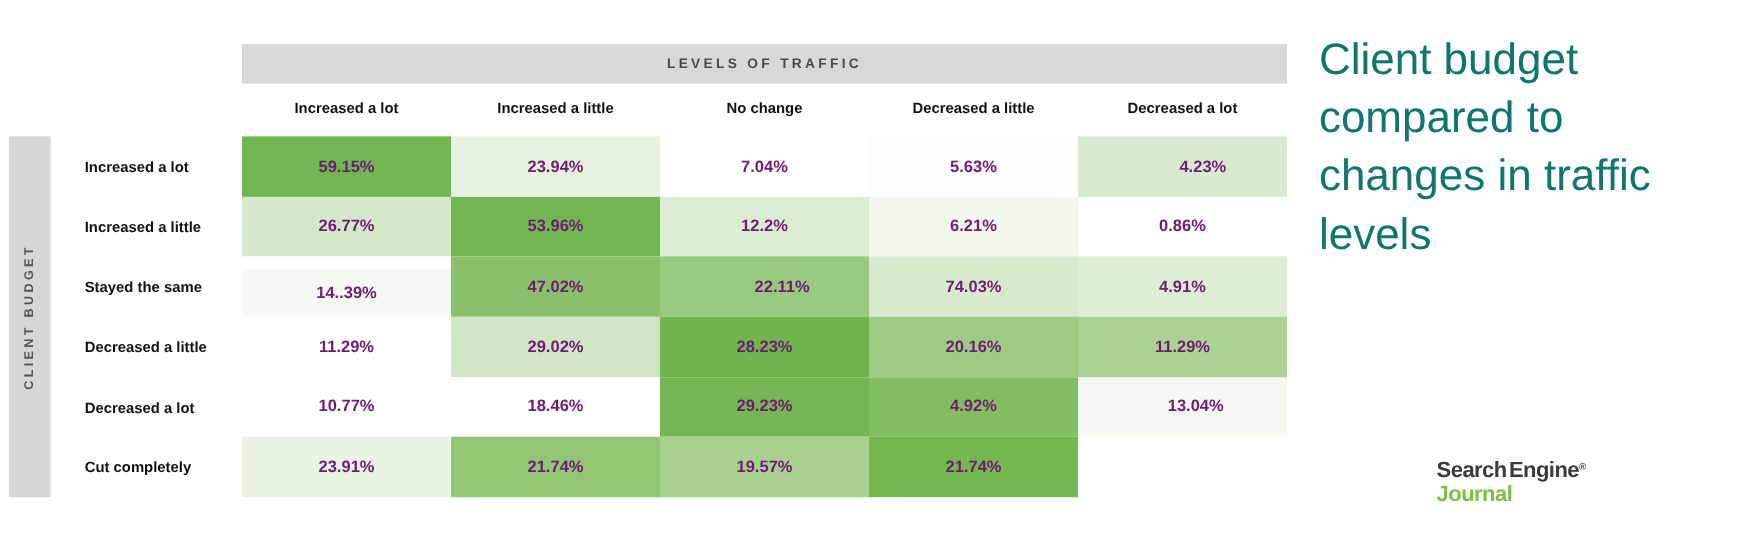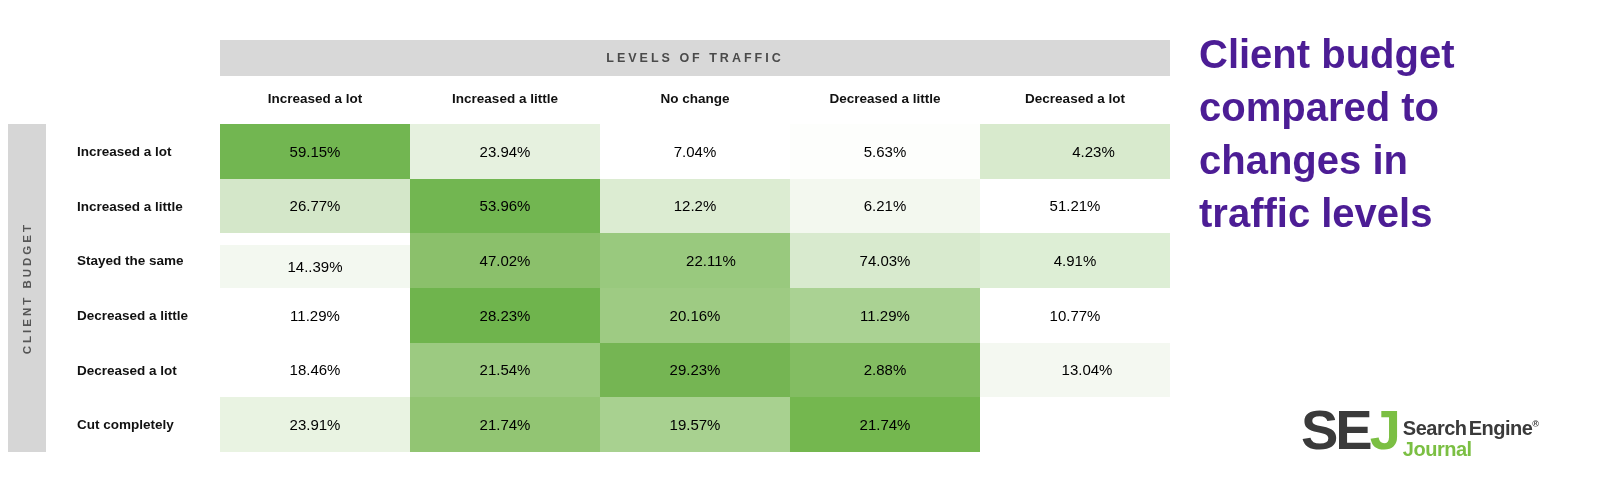--- a/index.html
+++ b/index.html
@@ -68,31 +68,31 @@
   .grid {
     position: absolute;
     left: 220px; top: 124px;
     width: 950px; height: 328px;
     display: grid;
     grid-template-columns: repeat(5, 1fr);
     grid-template-rows: repeat(6, 1fr);
   }
   .cell {
     display: flex; align-items: center; justify-content: center;
-    font-size: 15px; font-weight: 400; color: #000000;
+    font-size: 15px; font-weight: 700; color: #701a75;
   }
   
   .side-title {
     position: absolute;
     left: 1199px; top: 28px;
     width: 312px;
     font-size: 40px;
     line-height: 53px;
-    font-weight: 700;
-    color: #4c1d95;
+    font-weight: 400;
+    color: #0f766e;
   }
   
   .logo {
     position: absolute;
     left: 1301px; top: 399px;
     display: flex; align-items: flex-start;
   }
   .logo-sej {
     font-size: 56px;
     font-weight: 800;
@@ -149,49 +149,48 @@
     <div class="cell" style="background-color: rgb(114, 182, 81);">59.15%</div>
     <div class="cell" style="background-color: rgb(230, 241, 223);">23.94%</div>
     <div class="cell" style="background-color: rgb(255, 255, 255);">7.04%</div>
     <div class="cell" style="background-color: rgb(253, 254, 252);">5.63%</div>
     <div class="cell" style="background-color: rgb(216, 234, 205); padding-left: 37px;">4.23%</div>
 
     <div class="cell" style="background-color: rgb(212, 231, 201);">26.77%</div>
     <div class="cell" style="background-color: rgb(114, 182, 81);">53.96%</div>
     <div class="cell" style="background-color: rgb(220, 236, 210);">12.2%</div>
     <div class="cell" style="background-color: rgb(243, 248, 239);">6.21%</div>
-    <div class="cell" style="background-color: rgb(255, 255, 255);">51.21%</div>
+    <div class="cell" style="background-color: rgb(255, 255, 255);">0.86%</div>
 
     <div class="cell" style="background-color: rgb(243, 248, 240); margin-top: 12px;">14..39%</div>
     <div class="cell" style="background-color: rgb(139, 192, 107);">47.02%</div>
     <div class="cell" style="background-color: rgb(153, 201, 126); padding-left: 32px;">22.11%</div>
     <div class="cell" style="background-color: rgb(216, 234, 206);">74.03%</div>
     <div class="cell" style="background-color: rgb(221, 238, 213);">4.91%</div>
 
     <div class="cell" style="background-color: rgb(255, 255, 255);">11.29%</div>
+    <div class="cell" style="background-color: rgb(208, 229, 196);">29.02%</div>
     <div class="cell" style="background-color: rgb(111, 180, 77);">28.23%</div>
     <div class="cell" style="background-color: rgb(158, 203, 131);">20.16%</div>
     <div class="cell" style="background-color: rgb(170, 210, 147);">11.29%</div>
 
     <div class="cell" style="background-color: rgb(255, 255, 255);">10.77%</div>
     <div class="cell" style="background-color: rgb(255, 255, 255);">18.46%</div>
-    <div class="cell" style="background-color: rgb(156, 202, 129);">21.54%</div>
     <div class="cell" style="background-color: rgb(117, 181, 83);">29.23%</div>
-    <div class="cell" style="background-color: rgb(131, 189, 98);">2.88%</div>
+    <div class="cell" style="background-color: rgb(131, 189, 98);">4.92%</div>
 
     <div class="cell" style="background-color: rgb(244, 248, 241); padding-left: 24px;">13.04%</div>
     <div class="cell" style="background-color: rgb(233, 243, 226);">23.91%</div>
     <div class="cell" style="background-color: rgb(146, 197, 115);">21.74%</div>
     <div class="cell" style="background-color: rgb(168, 209, 144);">19.57%</div>
     <div class="cell" style="background-color: rgb(116, 183, 79);">21.74%</div>
   </div>
 
   <div class="side-title">Client budget compared to changes in traffic levels</div>
 
   <div class="logo">
-    <div class="logo-sej"><span>SE</span><span class="j">J</span></div>
     <div class="logo-stack">
       <div class="logo-line1"><span>Search Engine</span><span class="logo-reg">®</span></div>
       <div class="logo-line2">Journal</div>
     </div>
   </div>
 
 </div>
 
 </body></html>

